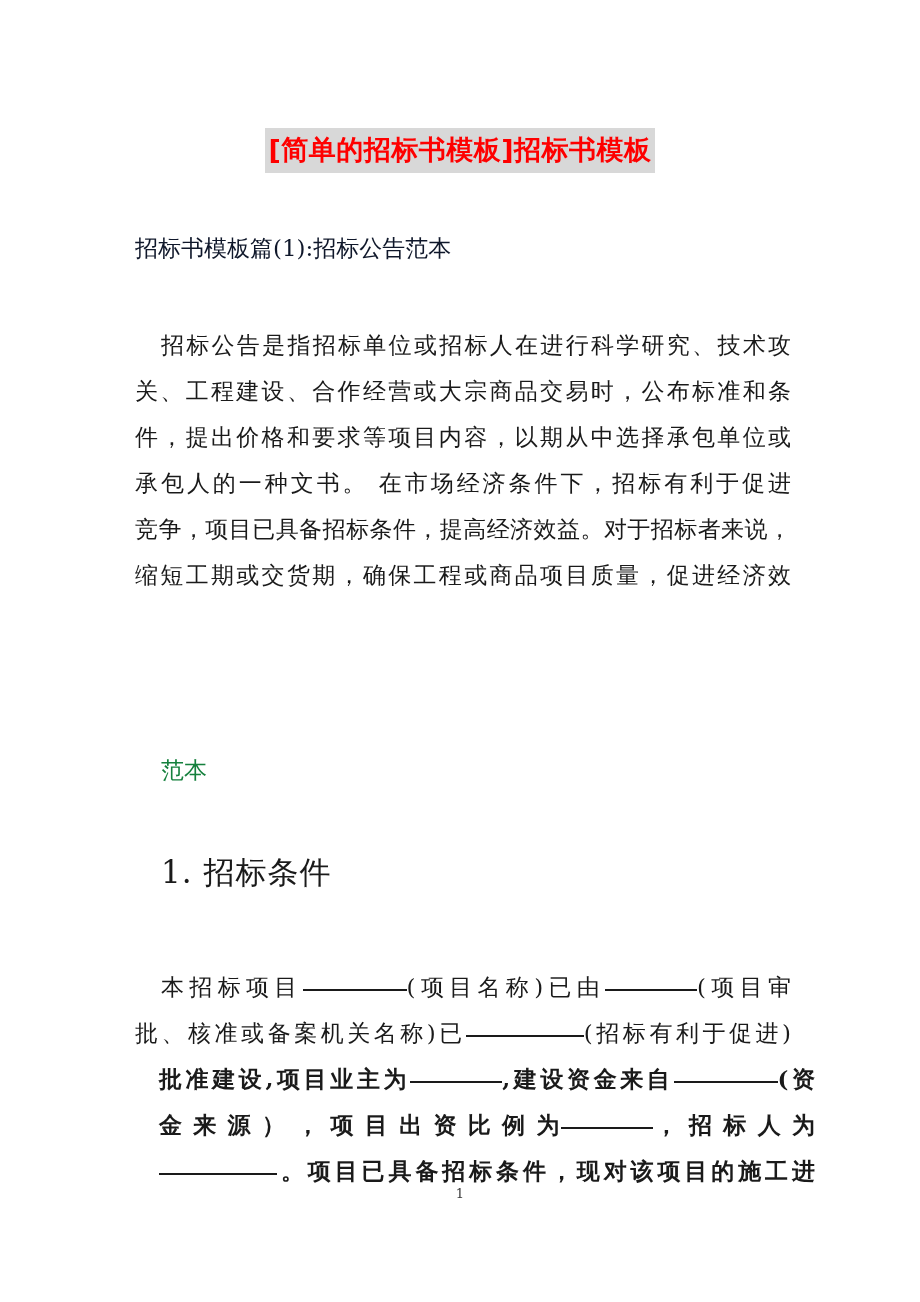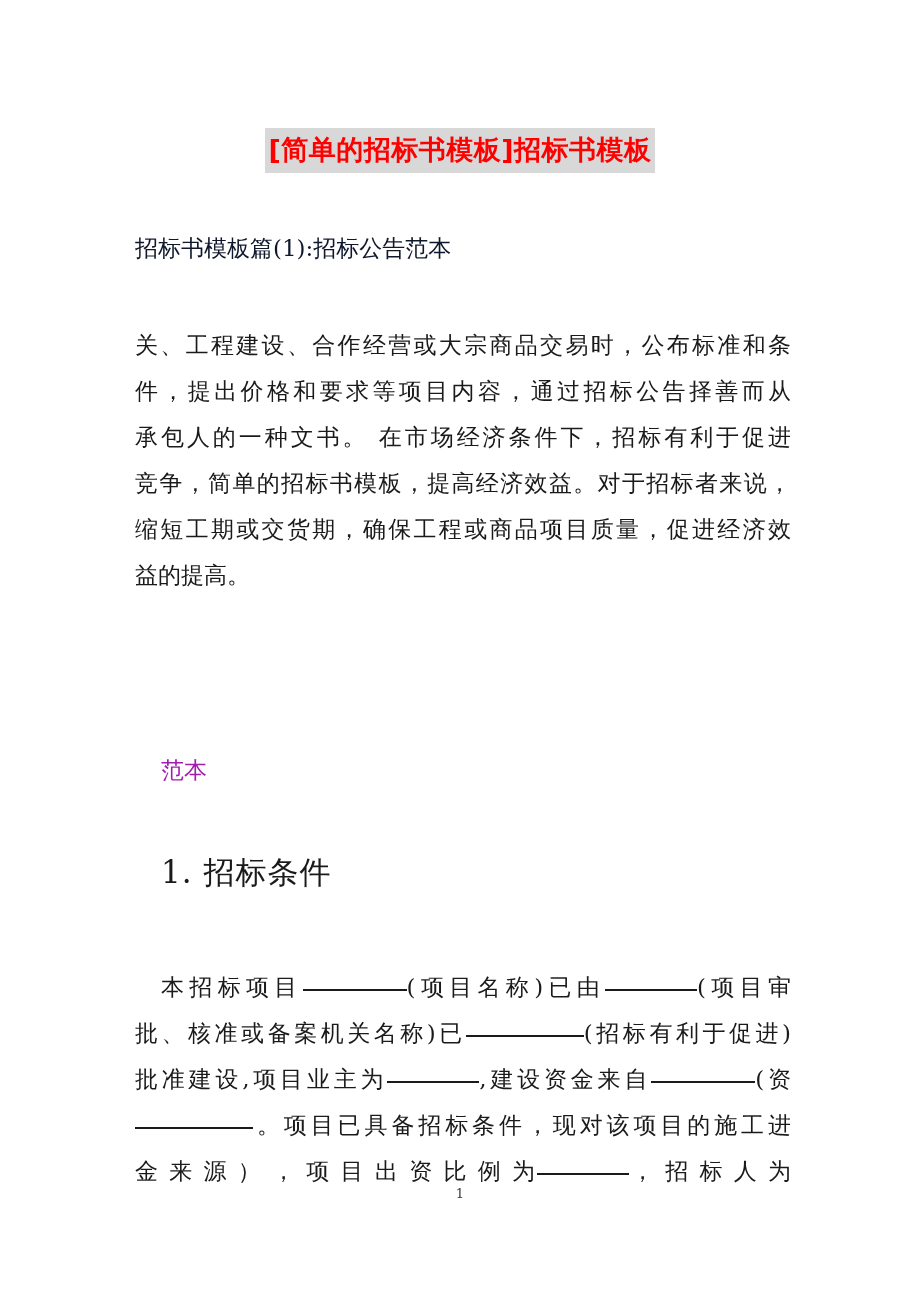--- a/index.html
+++ b/index.html
@@ -97,42 +97,43 @@
   }
 
   .fanben {
     position: absolute;
     left: 135px;
     top: 750px;
     font-size: 23px;
     line-height: 40px;
     text-indent: 26px;
     width: 656px;
-    color: #a21caf;
+    color: #15803d;
   }
 
   .section-head {
     position: absolute;
     left: 135px;
     top: 852px;
     font-size: 31px;
     line-height: 40px;
     text-indent: 26px;
     width: 656px;
     color: #1a1a1a;
     letter-spacing: 1px;
   }
 
   .p2 { top: 964px; }
   .p2 .line { letter-spacing: 0px; }
 
   
   .dense {
     font-family: "DejaVu Serif", "Liberation Serif", serif;
-    font-weight: 400;
+    font-weight: 700;
+    margin-left: 24px;
   }
 
   .blank {
     display: inline-block;
     border-bottom: 2px solid #1a1a1a;
     vertical-align: 4px;
   }
   .b-md  { width: 92px; }
   .b-lg  { width: 104px; }
   .b-xl  { width: 118px; }
@@ -155,36 +156,36 @@
 <div class="page">
 
   <div class="title-row">
     <span class="doc-title">[简单的招标书模板]招标书模板</span>
   </div>
 
   <div class="subtitle">招标书模板篇(1):招标公告范本</div>
 
   <div class="body-block p1">
     <div class="line">
+      <span class="just-ind">招标公告是指招标单位或招标人在进行科学研究、技术攻</span>
+    </div>
+    <div class="line">
       <span class="just">关、工程建设、合作经营或大宗商品交易时，公布标准和条</span>
     </div>
     <div class="line">
-      <span class="just">件，提出价格和要求等项目内容，通过招标公告择善而从</span>
+      <span class="just">件，提出价格和要求等项目内容，以期从中选择承包单位或</span>
     </div>
     <div class="line">
       <span class="just">承包人的一种文书。 在市场经济条件下，招标有利于促进</span>
     </div>
     <div class="line">
-      <span class="just">竞争，简单的招标书模板，提高经济效益。对于招标者来说，</span>
+      <span class="just">竞争，项目已具备招标条件，提高经济效益。对于招标者来说，</span>
     </div>
     <div class="line">
       <span class="just">缩短工期或交货期，确保工程或商品项目质量，促进经济效</span>
-    </div>
-    <div class="line">
-      <span class="nojust">益的提高。</span>
     </div>
   </div>
 
   <div class="fanben">范本</div>
 
   <div class="section-head">1. 招标条件</div>
 
   <div class="body-block p2">
 
     <div class="line">
@@ -193,24 +194,24 @@
 
     <div class="line">
       <span class="just"><span>批、核准或备案机关名称)已</span><span class="blank b-xl"></span><span>(招标有利于促进)</span></span>
     </div>
 
     <div class="line dense">
       <span class="just"><span>批准建设,项目业主为</span><span class="blank b-md"></span><span>,建设资金来自</span><span class="blank b-lg"></span><span>(资</span></span>
     </div>
 
     <div class="line dense">
+      <span class="just"><span>金 来 源 ） ， 项 目 出 资 比 例 为</span><span class="blank b-md"></span><span>， 招 标 人 为</span></span>
+    </div>
+
+    <div class="line dense">
       <span class="just"><span class="blank b-xl"></span><span>。项目已具备招标条件，现对该项目的施工进</span></span>
     </div>
 
-    <div class="line dense">
-      <span class="just"><span>金 来 源 ） ， 项 目 出 资 比 例 为</span><span class="blank b-md"></span><span>， 招 标 人 为</span></span>
-    </div>
-
   </div>
 
   <div class="page-number">1</div>
 
 </div>
 
 </body></html>

